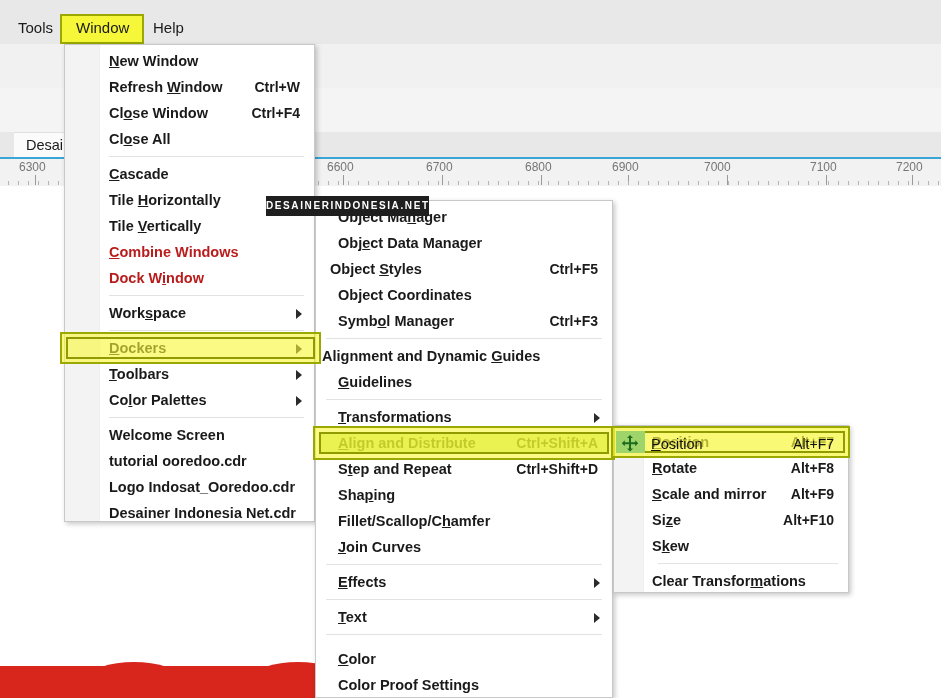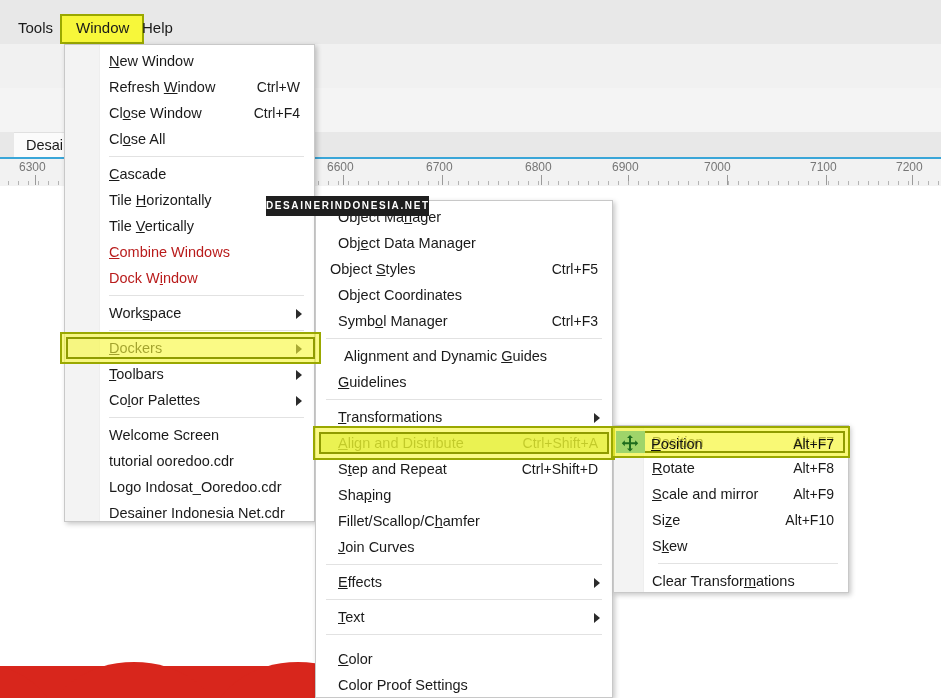--- a/index.html
+++ b/index.html
@@ -105,20 +105,21 @@
   }
   .menu .gutter{
     position:absolute;left:0;top:0;bottom:0;width:34px;background:#f3f3f3;
     border-right:1px solid #eeeeee;
   }
   .mi{
     position:relative;height:26px;line-height:26px;
     padding-left:44px;padding-right:14px;
     font-size:14.5px;color:#1a1a1a;white-space:nowrap;
     box-sizing:border-box;
+    font-weight:bold;
   }
   .mi.disabled{color:#b91c1c;}
   .mi .shortcut{position:absolute;right:14px;top:0;height:26px;line-height:26px;font-size:14px;color:#1a1a1a;}
   .mi .arrow{
     position:absolute;right:12px;top:9px;width:0;height:0;
     border-top:5px solid transparent;border-bottom:5px solid transparent;
     border-left:6px solid #2b2b2b;
   }
   .mi u{text-decoration:underline;}
   .mi .mi-icon{position:absolute;left:5px;top:3px;width:22px;height:20px;}
@@ -144,21 +145,21 @@
 <div id="app-chrome">
 
   <div id="menubar">
     <div id="mb-window-hl"></div>
     <div class="menubar-item" style="left:8px;">
       <span>Tools</span>
     </div>
     <div class="menubar-item" style="left:66px;">
       <span>Window</span>
     </div>
-    <div class="menubar-item" style="left:132px;text-align:right;">
+    <div class="menubar-item" style="left:143px;text-align:right;">
       <span>Help</span>
     </div>
   </div>
 
   <div id="toolbar1">
     <div class="zoom-box">
       <span>300%</span>
     </div>
     <div class="abs" style="left:308px;top:55px;font-size:15px;color:#1a1a1a;">
       <span>To</span>
@@ -479,21 +480,21 @@
     <div class="gutter"></div>
   </div>
 
 <div class="menu" id="dockers-menu" style="left:315px;top:200px;width:298px;height:498px;">
     <div class="mi" style="padding-left: 22px;"><span>Object Ma<u>n</u>ager</span></div>
     <div class="mi" style="padding-left: 22px;"><span>Obj<u>e</u>ct Data Manager</span></div>
     <div class="mi" style="padding-left: 14px;"><span>Object <u>S</u>tyles</span><span class="shortcut">Ctrl+F5</span></div>
     <div class="mi" style="padding-left: 22px;"><span>Object Coordinates</span></div>
     <div class="mi" style="padding-left: 22px;"><span>Symb<u>o</u>l Manager</span><span class="shortcut">Ctrl+F3</span></div>
     <div class="sep" style="margin-left: 10px;"></div>
-    <div class="mi" style="padding-left: 28px;"><span>Alignment and Dynamic <u>G</u>uides</span></div>
+    <div class="mi" style="padding-left: 6px;"><span>Alignment and Dynamic <u>G</u>uides</span></div>
     <div class="mi" style="padding-left: 22px;"><span><u>G</u>uidelines</span></div>
     <div class="sep" style="margin-left: 10px;"></div>
     <div class="mi" style="padding-left: 22px;"><span><u>T</u>ransformations</span><span class="arrow"></span></div>
     <div class="mi" style="padding-left: 22px;"><span><u>A</u>lign and Distribute</span><span class="shortcut">Ctrl+Shift+A</span></div>
     <div class="mi" style="padding-left: 22px;"><span>S<u>t</u>ep and Repeat</span><span class="shortcut">Ctrl+Shift+D</span></div>
     <div class="mi" style="padding-left: 22px;"><span>Sha<u>p</u>ing</span></div>
     <div class="mi" style="padding-left: 22px;"><span>Fillet/Scallop/C<u>h</u>amfer</span></div>
     <div class="mi" style="padding-left: 22px;"><span><u>J</u>oin Curves</span></div>
     <div class="sep" style="margin-left: 10px;"></div>
     <div class="mi" style="padding-left: 22px;"><span><u>E</u>ffects</span><span class="arrow"></span></div>

